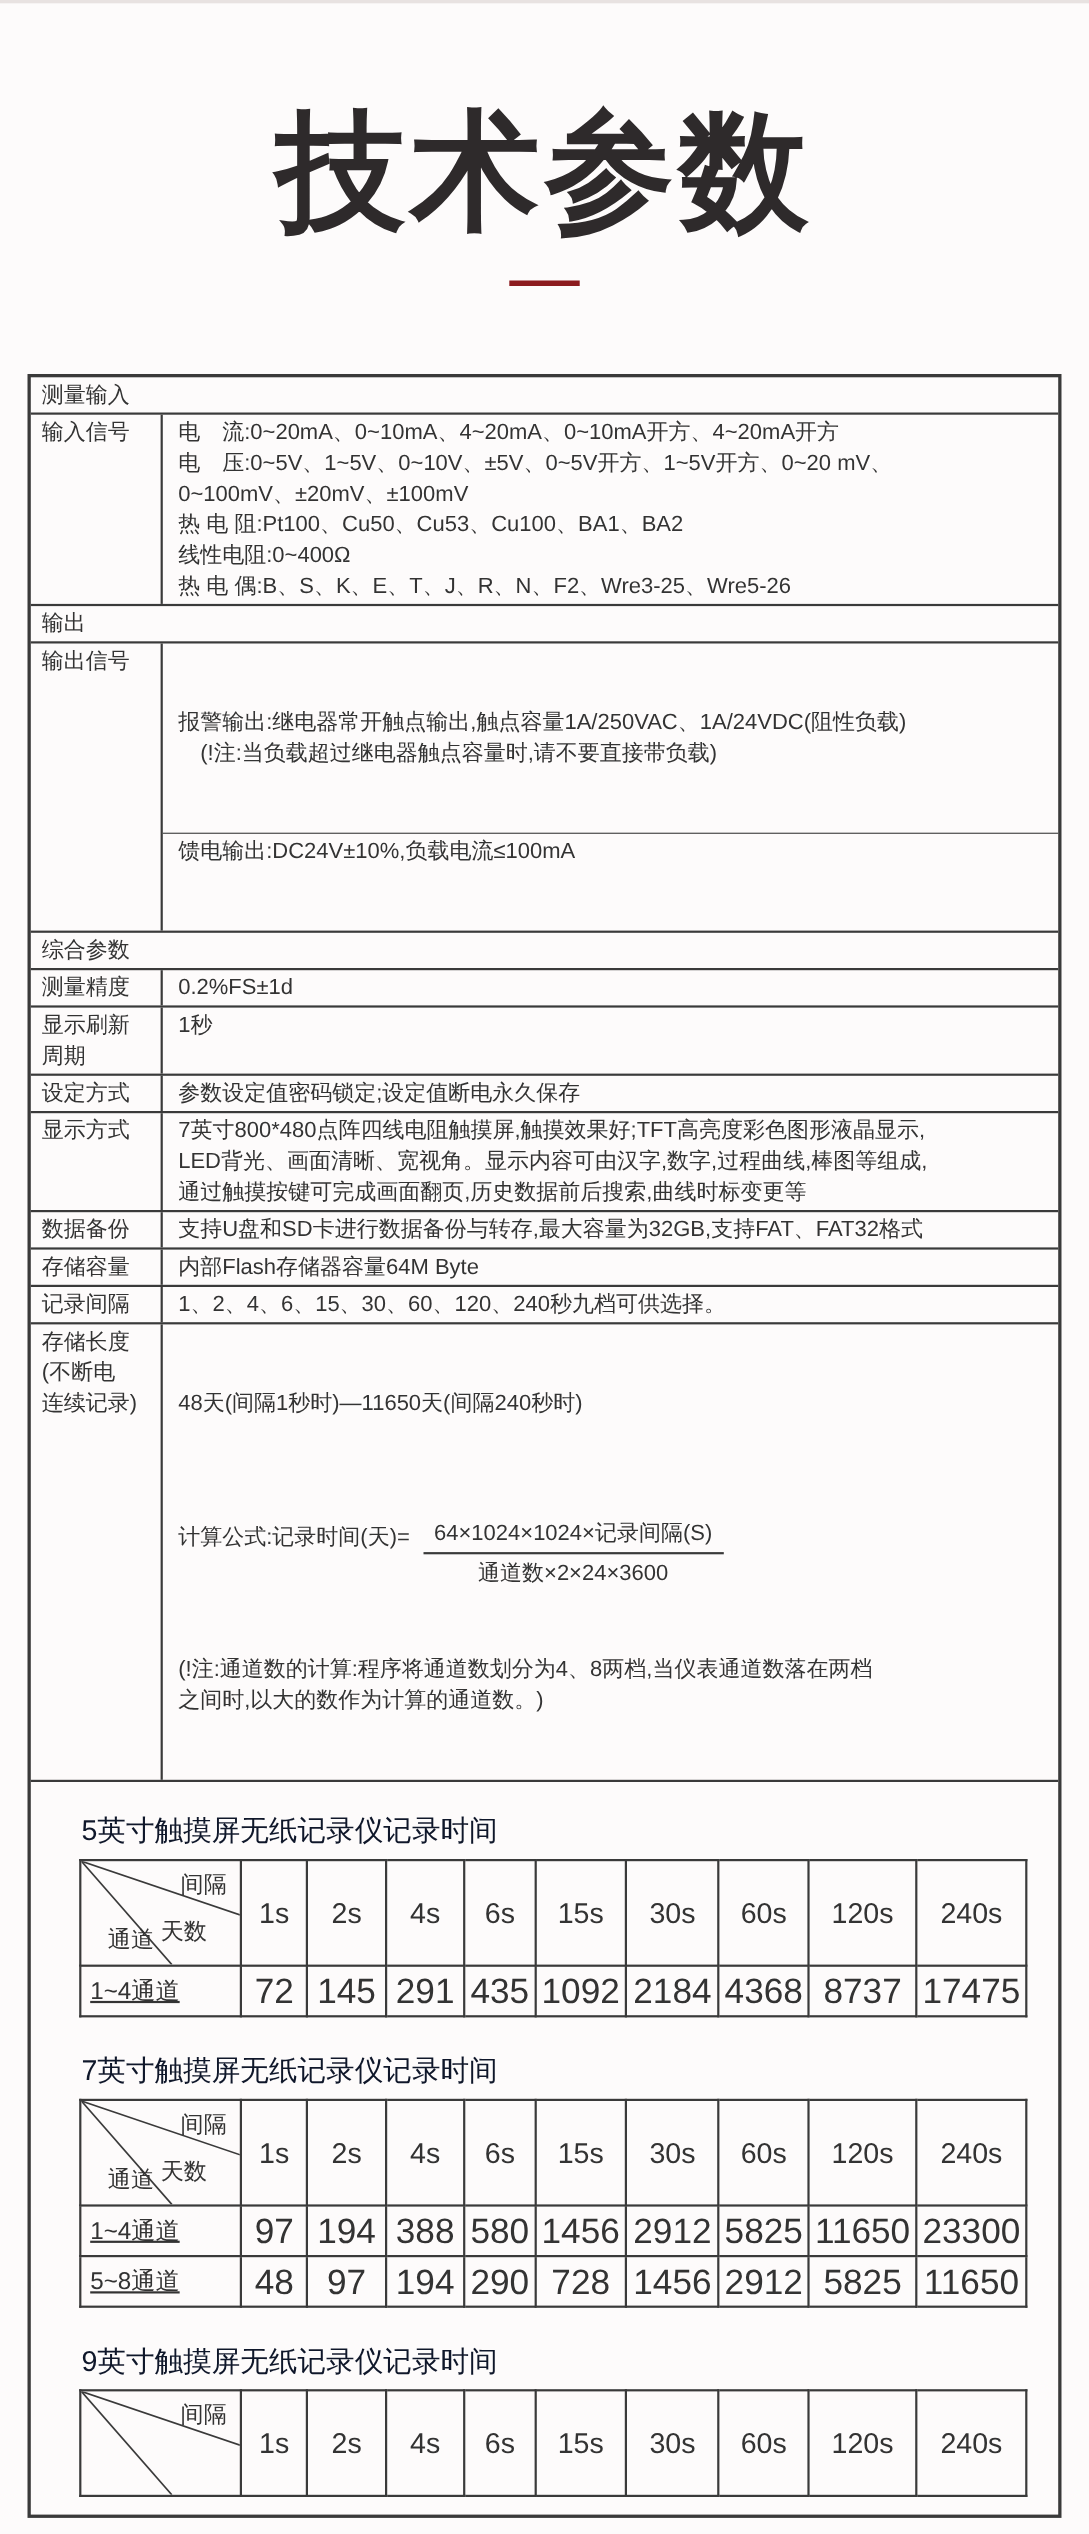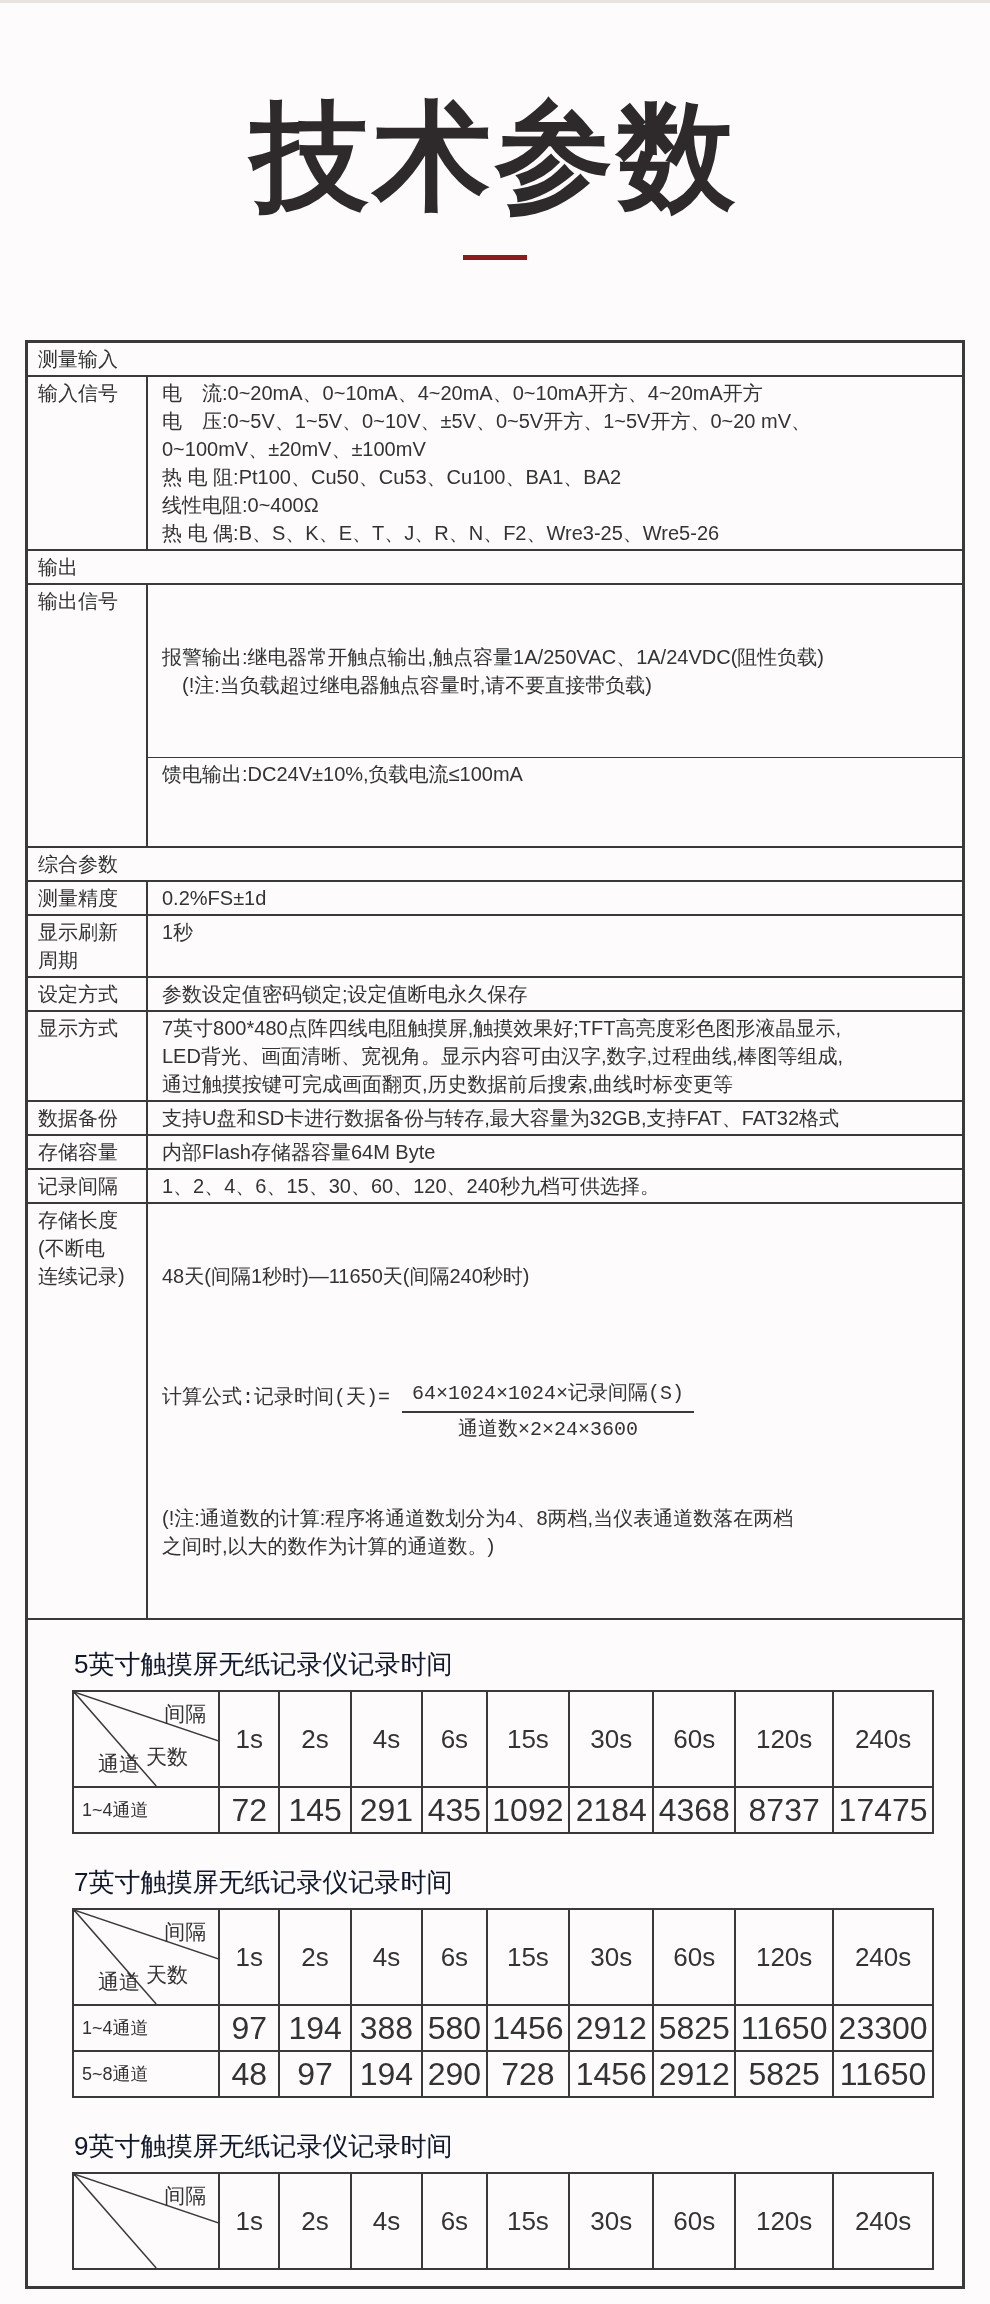--- a/index.html
+++ b/index.html
@@ -61,21 +61,20 @@
     border-top:1.5px solid #3a3a3a;
     white-space:pre-wrap;
   }
   .part:first-child { border-top:none; }
 
   .formula {
     display:flex;
     align-items:center;
     gap:12px;
     margin:6px 0 4px;
-    font-family:Liberation Mono, monospace;
   }
   .frac {
     display:inline-flex;
     flex-direction:column;
     text-align:center;
   }
   .frac .num { border-bottom:2px solid #3a3a3a; padding:0 10px 3px;margin-top:28px; }
   .frac .den { padding-top:3px; }
 
   
@@ -105,21 +104,22 @@
     font-size:26px;
   }
   table.rt td {
     height:46px;
     text-align:center;
     font-size:32px;
   }
   table.rt td.rowlbl {
     text-align:left;
     padding-left:8px;
-    font-size:18px;
+    font-size:22px;
+    text-decoration:underline;
   }
   th.corner { position:relative; padding:0;border-radius:28px; }
   th.corner svg { position:absolute; left:0; top:0; width:100%; height:100%; display:block; }
   .c-top { position:absolute; top:8px; right:12px; font-size:21px; }
   .c-mid { position:absolute; top:55%; left:50%; font-size:21px; }
   .c-bot { position:absolute; bottom:8px; left:24px; font-size:21px; }
 </style>
 </head>
 <body>
 

